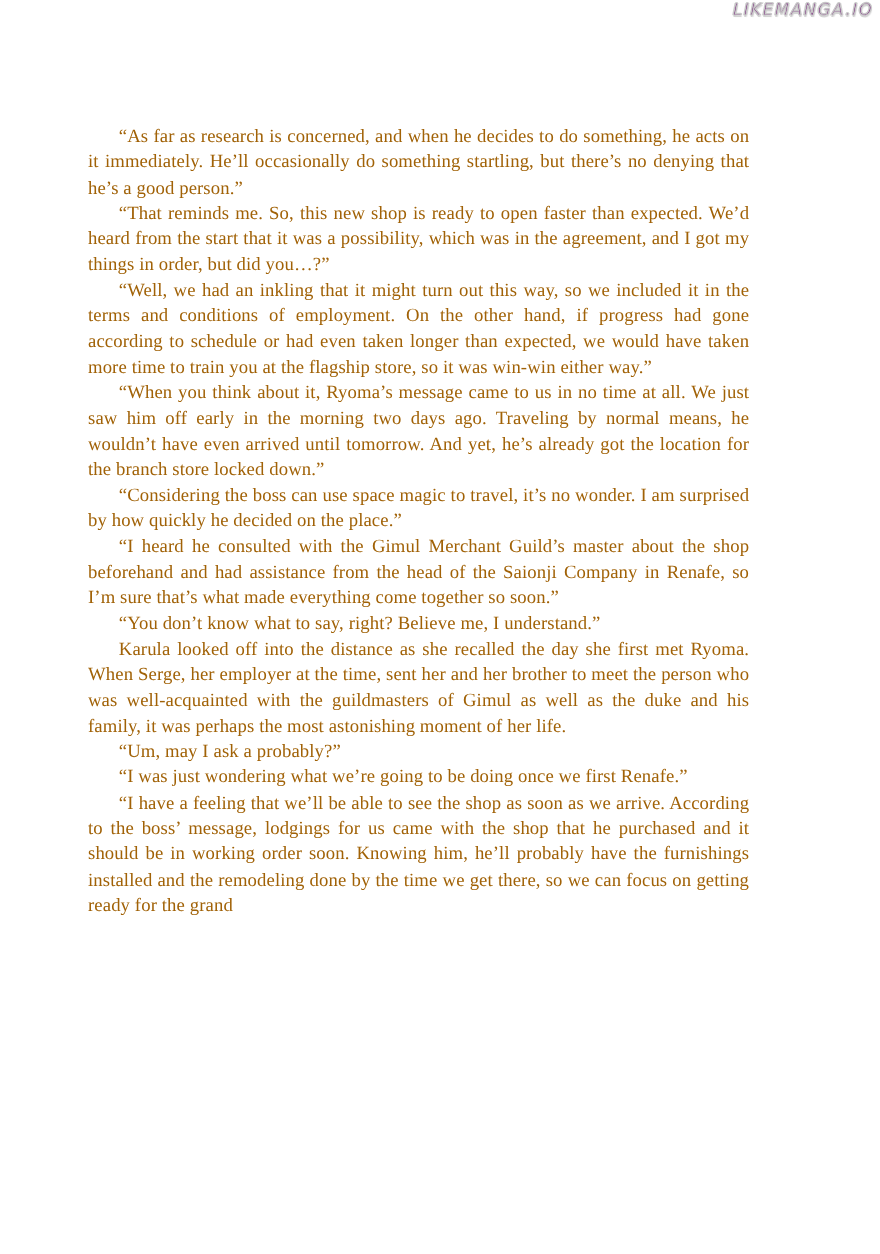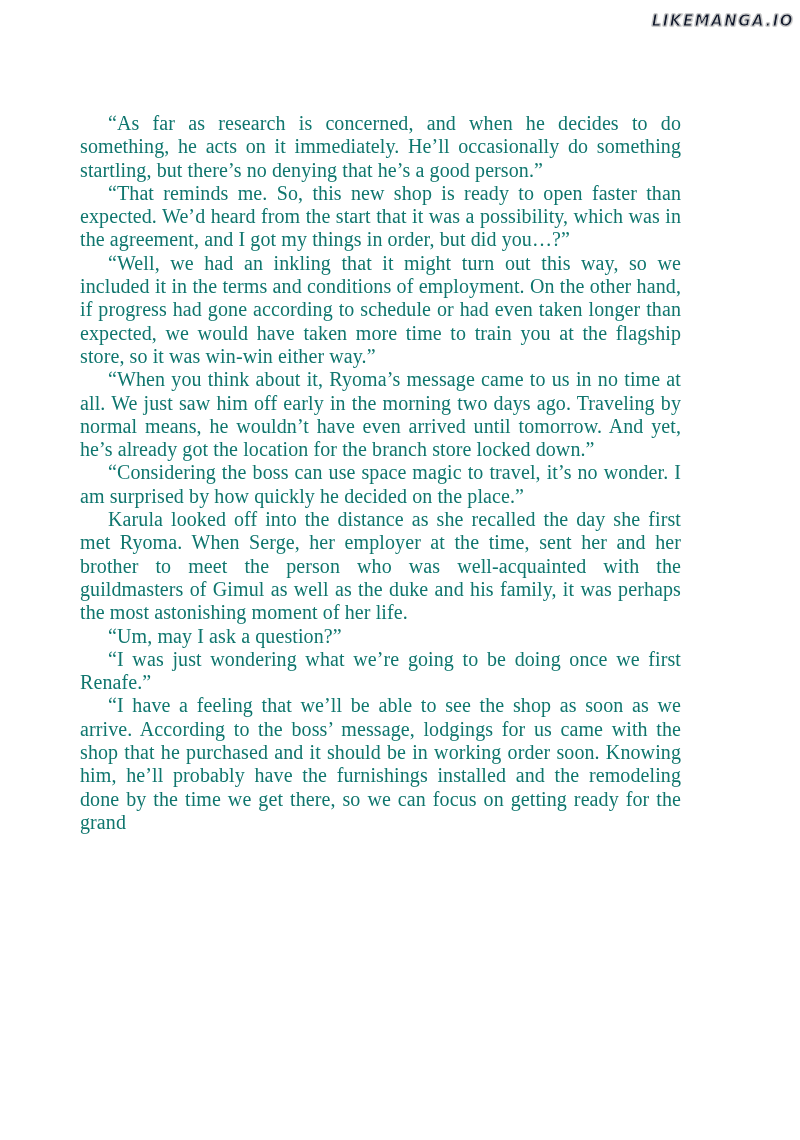--- a/index.html
+++ b/index.html
@@ -9,44 +9,44 @@
   body {
     width: 800px;
     height: 1140px;
     background: #ffffff;
     position: relative;
     overflow: hidden;
     font-family: "Liberation Serif", serif;
   }
   .watermark {
     position: absolute;
-    top: 12px;
+    top: 0;
     right: 6px;
     font-family: "DejaVu Sans", sans-serif;
-    font-weight: bold;
+    font-weight: normal;
     font-style: italic;
     font-size: 15px;
     letter-spacing: 1.5px;
-    color: #0f172a;
+    color: #701a75;
     -webkit-text-stroke: 1px #c8c8c8;
     text-shadow:
       -1px 0 0 #d4d4d4,
        1px 0 0 #d4d4d4,
        0 -1px 0 #d4d4d4,
        0 1px 0 #d4d4d4,
        1px 1px 1px #e0e0e0;
     user-select: none;
   }
   .page-text {
     position: absolute;
     left: 80px;
     top: 112px;
     width: 601px;
-    color: #0f766e;
-    font-size: 20px;
+    color: #a16207;
+    font-size: 17px;
     line-height: 23.3px;
     text-align: justify;
     letter-spacing: 0.1px;
   }
   .page-text p {
     margin: 0;
     padding: 0;
     text-indent: 28px;
   }
 </style>
@@ -54,17 +54,19 @@
 <body>
 
 <div class="watermark">LIKEMANGA.IO</div>
 
 <div class="page-text">
   <p>“As far as research is concerned, and when he decides to do something, he acts on it immediately. He’ll occasionally do something startling, but there’s no denying that he’s a good person.”</p>
   <p>“That reminds me. So, this new shop is ready to open faster than expected. We’d heard from the start that it was a possibility, which was in the agreement, and I got my things in order, but did you…?”</p>
   <p>“Well, we had an inkling that it might turn out this way, so we included it in the terms and conditions of employment. On the other hand, if progress had gone according to schedule or had even taken longer than expected, we would have taken more time to train you at the flagship store, so it was win-win either way.”</p>
   <p>“When you think about it, Ryoma’s message came to us in no time at all. We just saw him off early in the morning two days ago. Traveling by normal means, he wouldn’t have even arrived until tomorrow. And yet, he’s already got the location for the branch store locked down.”</p>
   <p>“Considering the boss can use space magic to travel, it’s no wonder. I am surprised by how quickly he decided on the place.”</p>
+  <p>“I heard he consulted with the Gimul Merchant Guild’s master about the shop beforehand and had assistance from the head of the Saionji Company in Renafe, so I’m sure that’s what made everything come together so soon.”</p>
+  <p>“You don’t know what to say, right? Believe me, I understand.”</p>
   <p>Karula looked off into the distance as she recalled the day she first met Ryoma. When Serge, her employer at the time, sent her and her brother to meet the person who was well-acquainted with the guildmasters of Gimul as well as the duke and his family, it was perhaps the most astonishing moment of her life.</p>
-  <p>“Um, may I ask a question?”</p>
+  <p>“Um, may I ask a probably?”</p>
   <p>“I was just wondering what we’re going to be doing once we first Renafe.”</p>
   <p>“I have a feeling that we’ll be able to see the shop as soon as we arrive. According to the boss’ message, lodgings for us came with the shop that he purchased and it should be in working order soon. Knowing him, he’ll probably have the furnishings installed and the remodeling done by the time we get there, so we can focus on getting ready for the grand</p>
 </div>
 
 </body></html>

